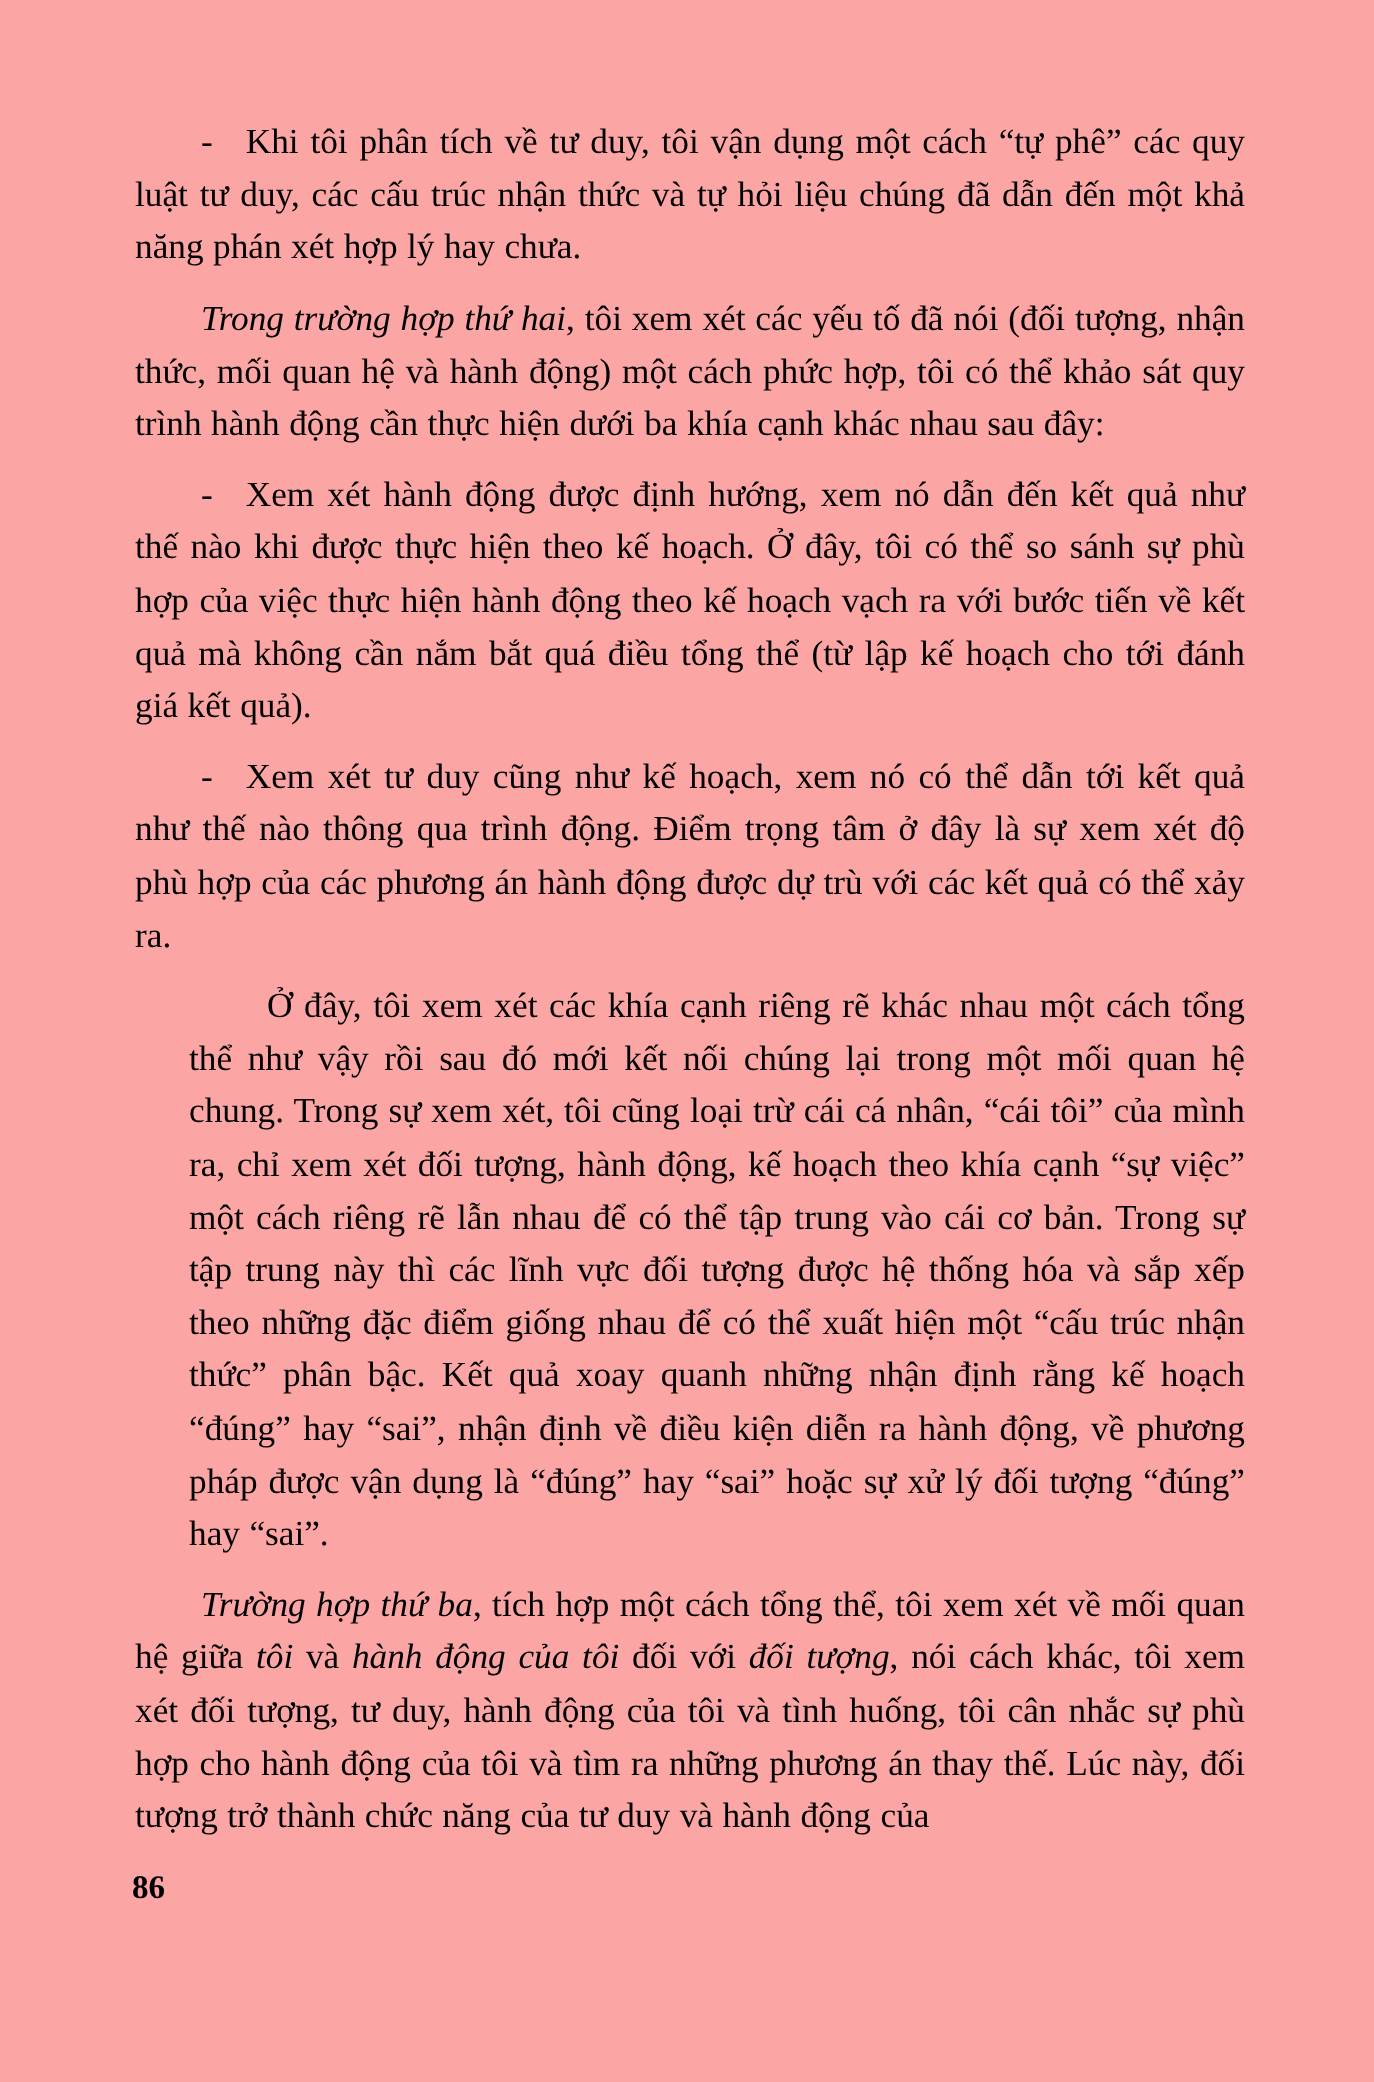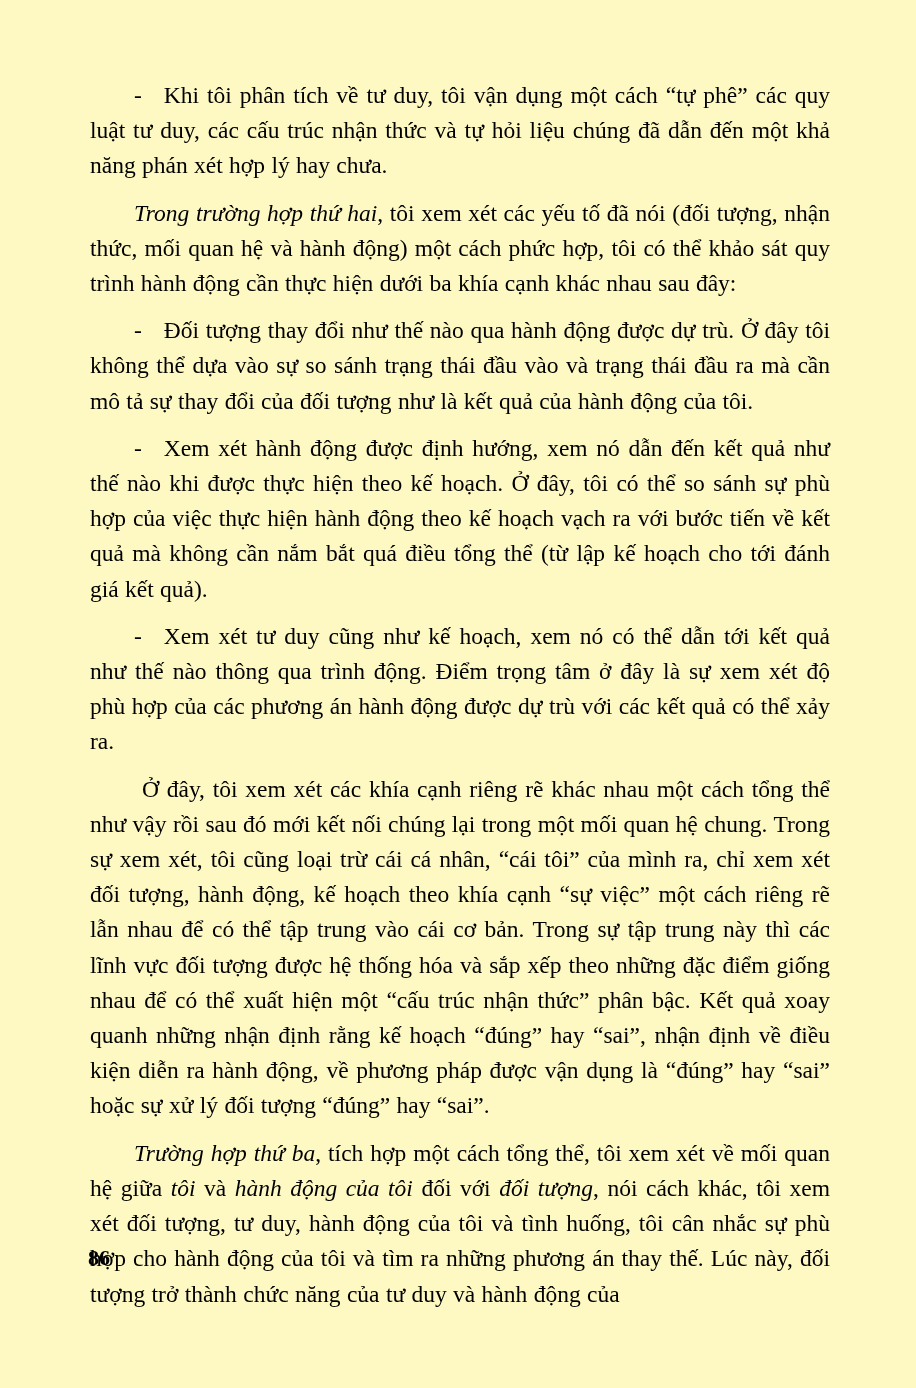--- a/index.html
+++ b/index.html
@@ -4,21 +4,21 @@
 <style>
   html, body {
     margin: 0;
     padding: 0;
     background: #ffffff;
   }
   .page {
     position: relative;
     width: 916px;
     height: 1388px;
-    background: #fef9c3;
+    background: #fca5a5;
     box-sizing: border-box;
     overflow: hidden;
   }
   .text-column {
     position: absolute;
     left: 90px;
     top: 78px;
     width: 740px;
   }
   p.para {
@@ -34,20 +34,21 @@
   }
   p.para + p.para {
     margin-top: 12px;
   }
   
   p.indent {
     text-indent: 44px;
   }
   p.indent-wide {
     text-indent: 52px;
+    margin-left: 36px;
   }
   .dash-gap {
     display: inline-block;
     width: 22px;
   }
   em {
   }
   .page-number {
     position: absolute;
     left: 88px;
@@ -59,21 +60,20 @@
   }
 </style>
 </head>
 <body>
 
 <div class="page">
 
   <div class="text-column" id="body-column">
       <p class="para indent"><span>-</span><span class="dash-gap"></span><span>Khi tôi phân tích về tư duy, tôi vận dụng một cách “tự phê” các quy luật tư duy, các cấu trúc nhận thức và tự hỏi liệu chúng đã dẫn đến một khả năng phán xét hợp lý hay chưa.</span></p>
       <p class="para indent"><em>Trong trường hợp thứ hai</em><span>, tôi xem xét các yếu tố đã nói (đối tượng, nhận thức, mối quan hệ và hành động) một cách phức hợp, tôi có thể khảo sát quy trình hành động cần thực hiện dưới ba khía cạnh khác nhau sau đây:</span></p>
-      <p class="para indent"><span>-</span><span class="dash-gap"></span><span>Đối tượng thay đổi như thế nào qua hành động được dự trù. Ở đây tôi không thể dựa vào sự so sánh trạng thái đầu vào và trạng thái đầu ra mà cần mô tả sự thay đổi của đối tượng như là kết quả của hành động của tôi.</span></p>
       <p class="para indent"><span>-</span><span class="dash-gap"></span><span>Xem xét hành động được định hướng, xem nó dẫn đến kết quả như thế nào khi được thực hiện theo kế hoạch. Ở đây, tôi có thể so sánh sự phù hợp của việc thực hiện hành động theo kế hoạch vạch ra với bước tiến về kết quả mà không cần nắm bắt quá điều tổng thể (từ lập kế hoạch cho tới đánh giá kết quả).</span></p>
       <p class="para indent"><span>-</span><span class="dash-gap"></span><span>Xem xét tư duy cũng như kế hoạch, xem nó có thể dẫn tới kết quả như thế nào thông qua trình động. Điểm trọng tâm ở đây là sự xem xét độ phù hợp của các phương án hành động được dự trù với các kết quả có thể xảy ra.</span></p>
       <p class="para indent-wide"><span>Ở đây, tôi xem xét các khía cạnh riêng rẽ khác nhau một cách tổng thể như vậy rồi sau đó mới kết nối chúng lại trong một mối quan hệ chung. Trong sự xem xét, tôi cũng loại trừ cái cá nhân, “cái tôi” của mình ra, chỉ xem xét đối tượng, hành động, kế hoạch theo khía cạnh “sự việc” một cách riêng rẽ lẫn nhau để có thể tập trung vào cái cơ bản. Trong sự tập trung này thì các lĩnh vực đối tượng được hệ thống hóa và sắp xếp theo những đặc điểm giống nhau để có thể xuất hiện một “cấu trúc nhận thức” phân bậc. Kết quả xoay quanh những nhận định rằng kế hoạch “đúng” hay “sai”, nhận định về điều kiện diễn ra hành động, về phương pháp được vận dụng là “đúng” hay “sai” hoặc sự xử lý đối tượng “đúng” hay “sai”.</span></p>
       <p class="para indent"><em>Trường hợp thứ ba</em><span>, tích hợp một cách tổng thể, tôi xem xét về mối quan hệ giữa </span><em>tôi</em><span> và </span><em>hành động của tôi</em><span> đối với </span><em>đối tượng</em><span>, nói cách khác, tôi xem xét đối tượng, tư duy, hành động của tôi và tình huống, tôi cân nhắc sự phù hợp cho hành động của tôi và tìm ra những phương án thay thế. Lúc này, đối tượng trở thành chức năng của tư duy và hành động của</span></p>
     </div>
 
   <div class="page-number">86</div>
 
 </div>
 

